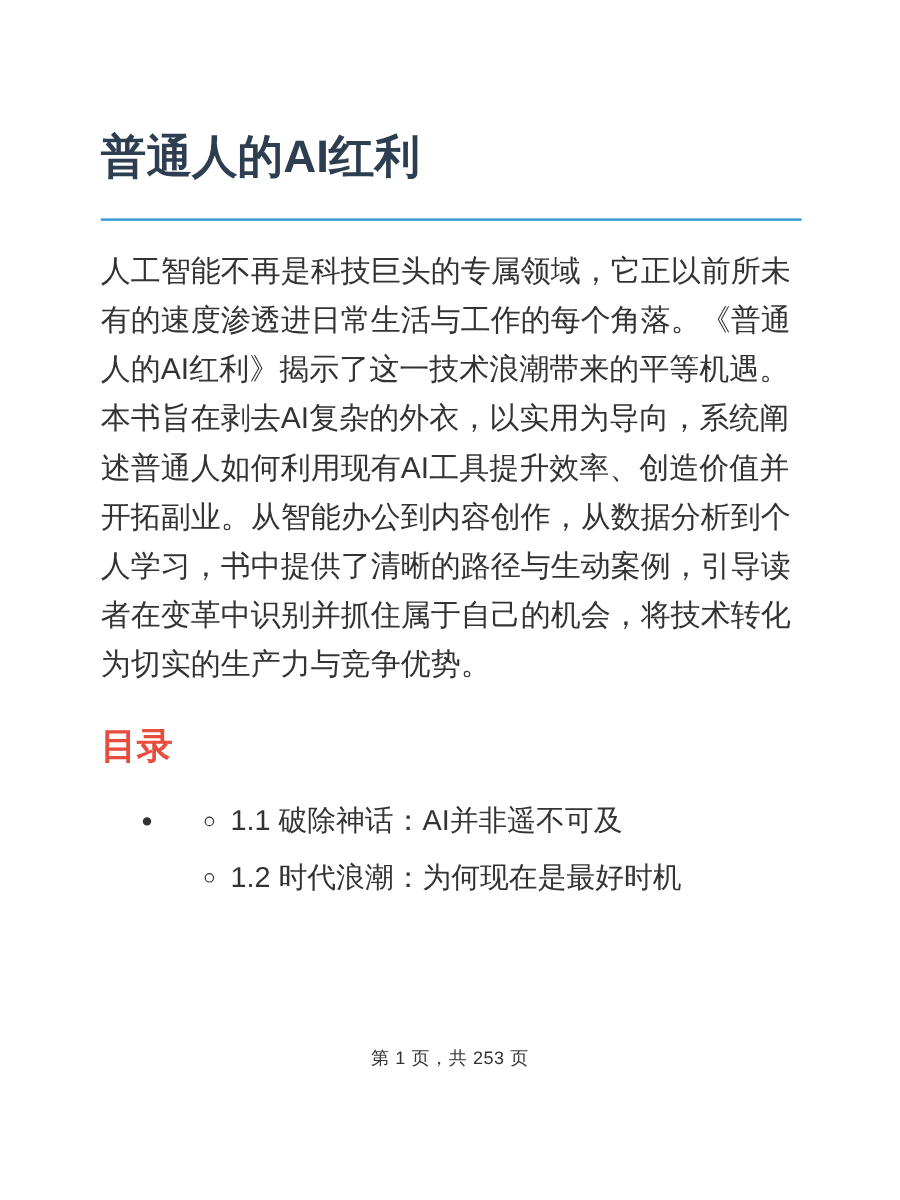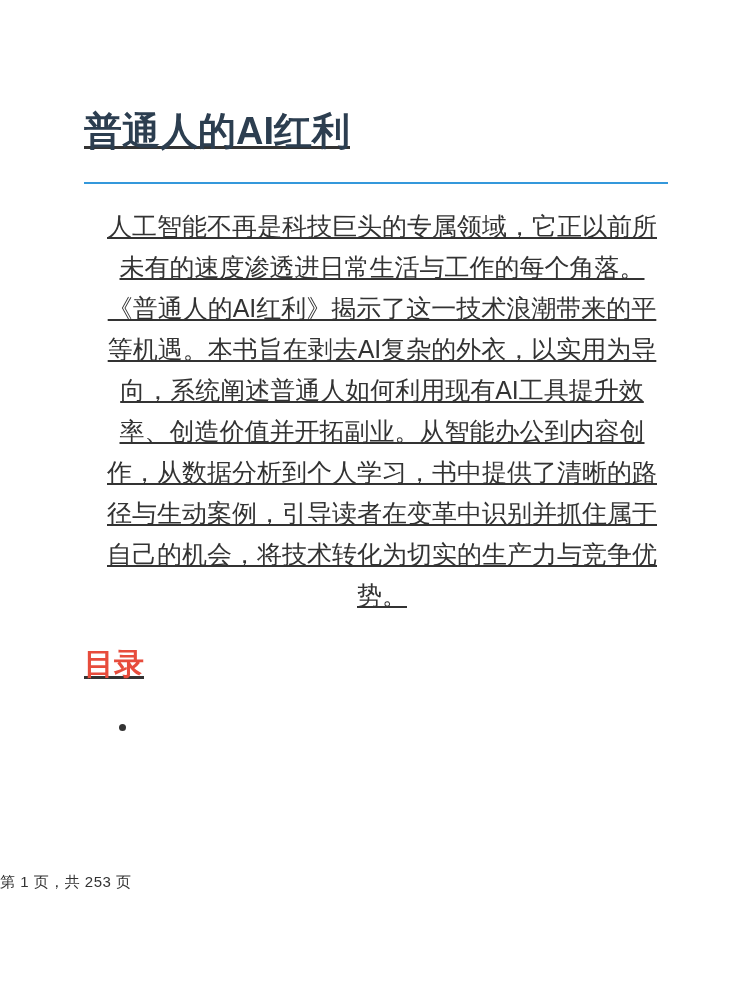--- a/index.html
+++ b/index.html
@@ -14,44 +14,43 @@
     color: #333333;
     overflow: hidden;
   }
   .page {
     position: relative;
     width: 750px;
     height: 928px;
     box-sizing: border-box;
     padding: 106px 82px 0 84px;
     background: #ffffff;
-    text-decoration: underline;
   }
   .doc-title {
     margin: 0;
     font-size: 38px;
     line-height: 50px;
     font-weight: 700;
     color: #2c3e50;
     padding-bottom: 26px;
     border-bottom: 2px solid #3498db;
   }
   .section-heading {
     margin: 36px 0 0 0;
     font-size: 30px;
     line-height: 36px;
     font-weight: 700;
     color: #e74c3c;
   }
   .abstract-text {
-    margin: 22px 0 0 12px;
+    margin: 22px 0 0 0;
     font-size: 25px;
     line-height: 41px;
     color: #333333;
-    text-align: center;
+    text-align: left;
   }
   .toc-heading {
     margin-top: 30px;
   }
   ul.toc-list {
     margin: 28px 0 0 0;
     padding: 0 0 0 56px;
     list-style: disc;
     font-size: 24px;
     color: #333333;
@@ -66,38 +65,42 @@
   }
   ul.toc-sublist > li {
     line-height: 32px;
     margin-bottom: 15px;
   }
   .page-footer {
     position: absolute;
     left: 0;
     bottom: 36px;
     width: 100%;
-    text-align: left;
+    text-align: center;
     font-size: 15px;
     color: #333333;
     letter-spacing: 0.5px;
   }
 </style>
 </head>
 <body>
 
 <div class="page">
 
   <h1 class="doc-title">普通人的AI红利</h1>
 
 
   <p class="abstract-text">人工智能不再是科技巨头的专属领域，它正以前所未有的速度渗透进日常生活与工作的每个角落。《普通人的AI红利》揭示了这一技术浪潮带来的平等机遇。本书旨在剥去AI复杂的外衣，以实用为导向，系统阐述普通人如何利用现有AI工具提升效率、创造价值并开拓副业。从智能办公到内容创作，从数据分析到个人学习，书中提供了清晰的路径与生动案例，引导读者在变革中识别并抓住属于自己的机会，将技术转化为切实的生产力与竞争优势。</p>
 
   <h2 class="section-heading toc-heading">目录</h2>
 
   <ul class="toc-list">
     <li>
+      <ul class="toc-sublist">
+        <li>1.1 破除神话：AI并非遥不可及</li>
+        <li>1.2 时代浪潮：为何现在是最好时机</li>
+      </ul>
     </li>
   </ul>
 
   <div class="page-footer">第 1 页，共 253 页</div>
 
 </div>
 
 </body></html>

